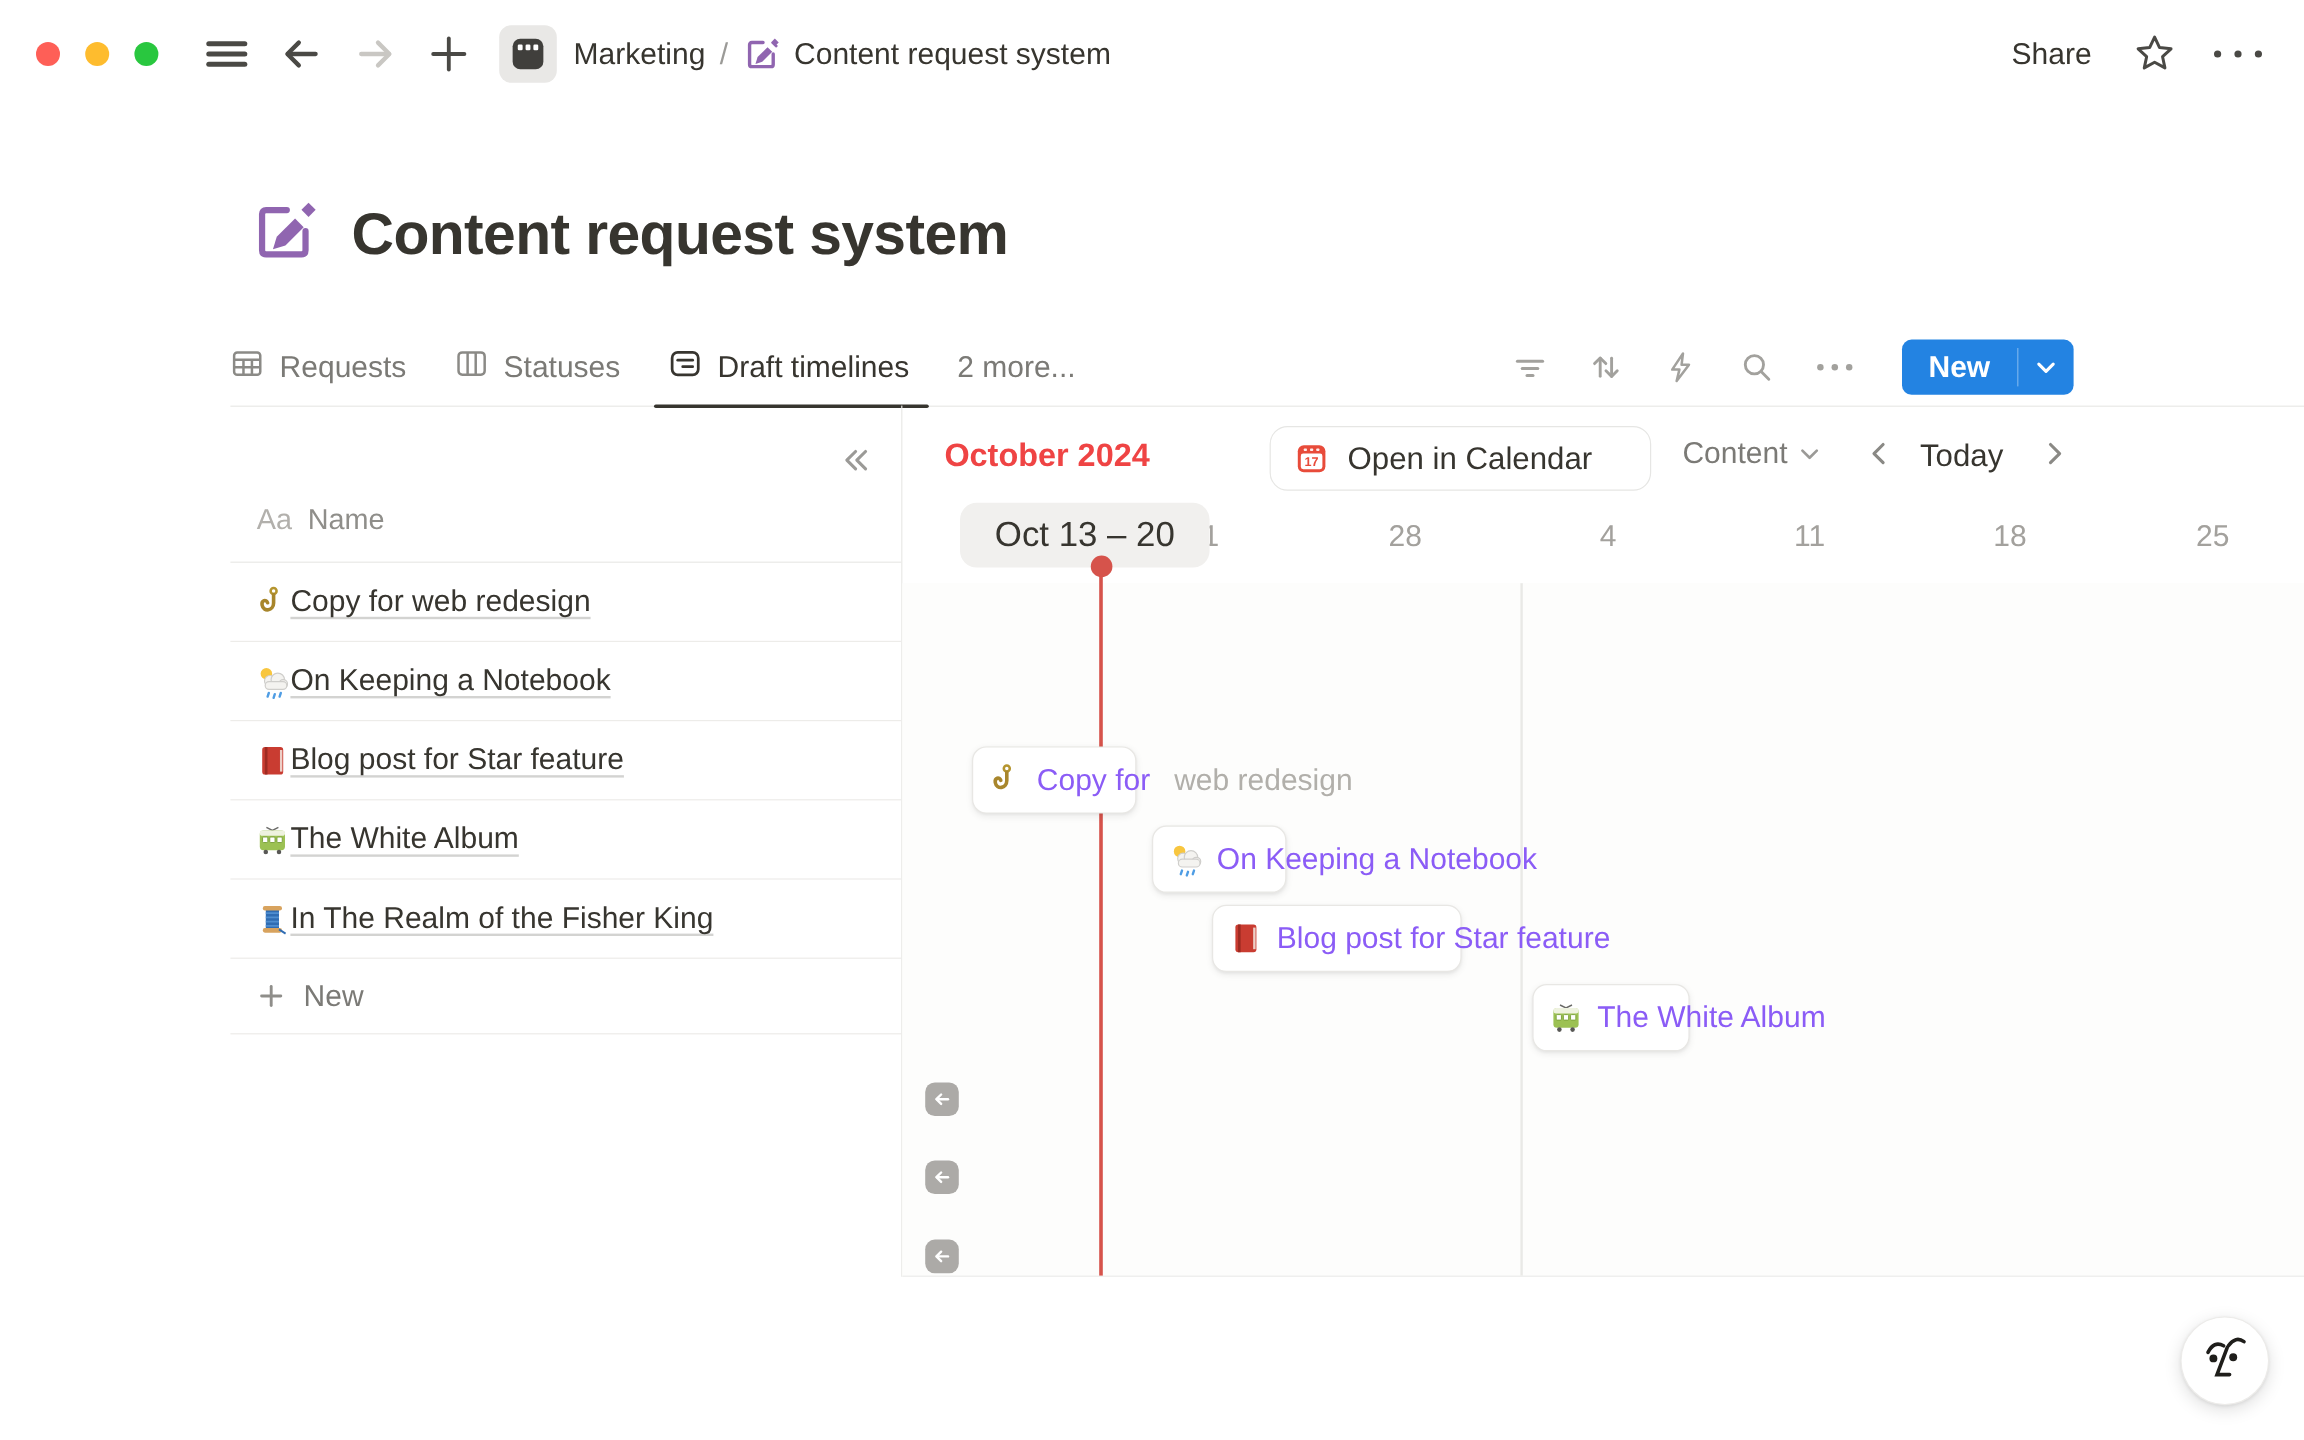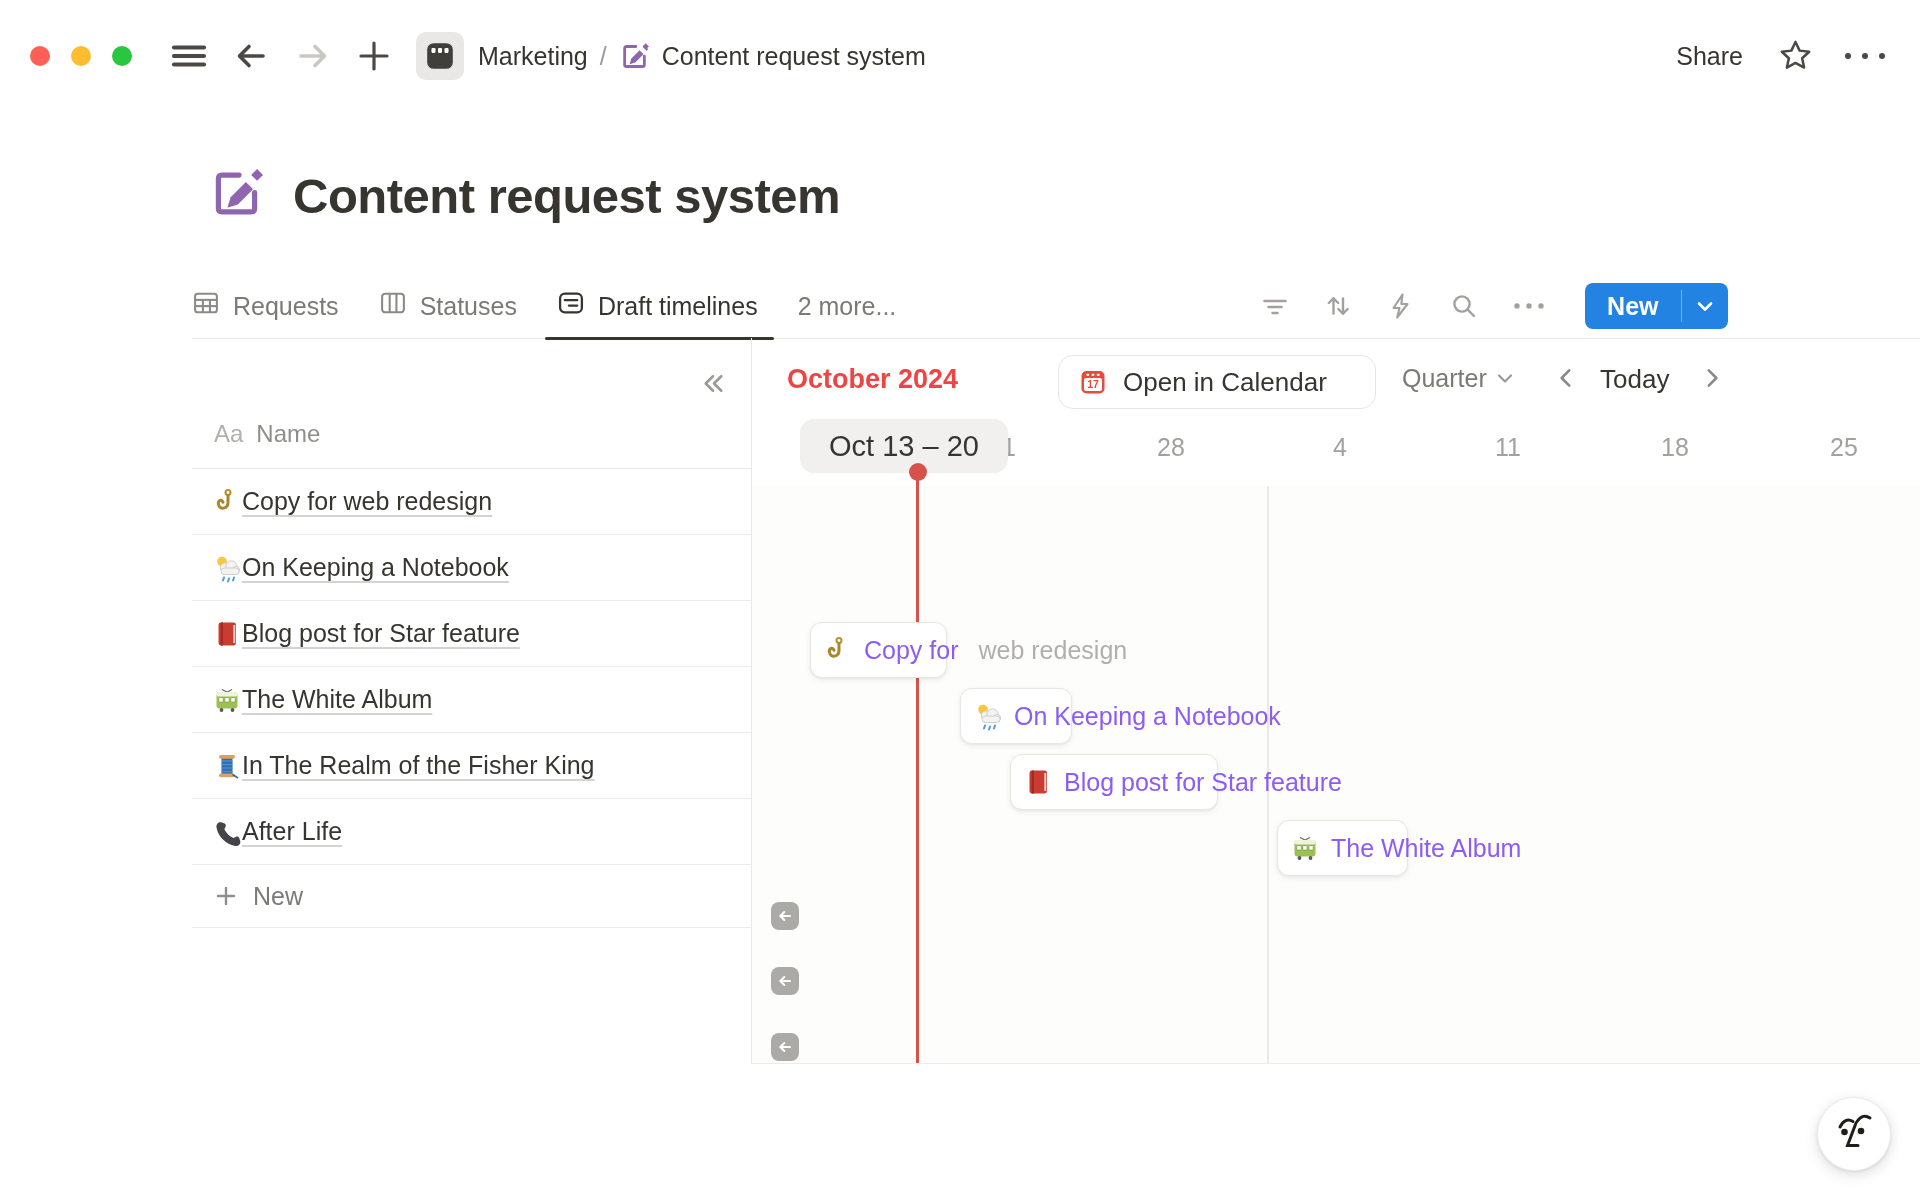--- a/index.html
+++ b/index.html
@@ -1,20 +1,20 @@
 <!DOCTYPE html>
 <html><head>
 <meta charset="utf-8">
 <style>
   html,body{margin:0;padding:0;background:#fff;}
   #app{position:relative;width:1920px;height:1200px;background:#fff;overflow:hidden;
        font-family:"Liberation Sans","DejaVu Sans",sans-serif;color:#37352f;}
 
   
-  .titlebar{position:absolute;left:0;top:0;right:0;height:90px;display:flex;align-items:center;padding:11px 32px 0 30px;}
+  .titlebar{position:absolute;left:0;top:0;right:0;height:90px;display:flex;align-items:center;padding:0 32px 0 30px;}
   .tldot{width:20px;height:20px;border-radius:50%;margin-right:21px;flex:none;}
   .tb-icon{flex:none;display:flex;align-items:center;justify-content:center;margin-right:24px;cursor:default;}
   .ws-icon{width:48px;height:48px;border-radius:10px;background:#e9e8e6;display:flex;align-items:center;justify-content:center;margin-right:14px;flex:none;}
   .crumb{font-size:25px;color:#37352f;white-space:nowrap;}
   .crumb-sep{color:#9b9a97;margin:0 12px;font-size:25px;}
   .memo-sm{margin-right:12px;display:flex;align-items:center;}
   .tb-right{margin-left:auto;display:flex;align-items:center;}
   .share{font-size:25px;color:#37352f;margin-right:34px;}
 
   
@@ -356,28 +356,20 @@
                 <path d="M9.5 17h11"></path>
                 <path d="M9.5 20.5h11"></path>
               </g>
               <rect x="7" y="4" width="16" height="3.8" rx="1.8" fill="#d8a35e"></rect>
               <rect x="7" y="22.4" width="16" height="3.8" rx="1.8" fill="#d8a35e"></rect>
               <path d="M20.5 23.5l5.5 3.5" stroke="#2f6cb3" stroke-width="1.6"></path>
             </svg>
           </span>
           <span class="rtitle">In The Realm of the Fisher King</span>
         </div>
-        <div class="trow">
-          <span class="remoji">
-            <svg viewBox="0 0 30 30">
-              <path d="M4.5 10.5C4 6.5 7 4.5 10 5.5l2.6 1c1.2.5 1.6 2 .9 3.4l-1.2 2.3c2 3.9 5.2 7 9.1 8.9l2.3-1.2c1.4-.7 2.9-.3 3.4.9l1 2.6c1 3-1 6-5 5.5C14 27.5 6 19.5 4.5 10.5Z" fill="#454549"></path>
-            </svg>
-          </span>
-          <span class="rtitle">After Life</span>
-        </div>
         <div class="newrow">
           <svg width="24" height="24" viewBox="0 0 24 24">
             <g stroke="#8f8e8a" stroke-width="2.4" stroke-linecap="round">
               <path d="M12 4v16"></path>
               <path d="M4 12h16"></path>
             </g>
           </svg>
           <span>New</span>
         </div>
       </div>
@@ -396,21 +388,21 @@
               <rect x="18.9" y="6.7" width="2.6" height="2.2" rx=".6"></rect>
             </g>
             <rect x="6" y="11" width="18" height="13" rx="2" fill="#fff"></rect>
             <text x="15" y="21.3" text-anchor="middle" font-size="10.5" font-weight="bold" fill="#e84b3a" font-family="Liberation Sans, sans-serif">17</text>
           </svg>
         </span>
       <span>Open in Calendar</span>
     </div>
 
     <div class="zoom-sel">
-      <span>Quarter</span>
+      <span>Content</span>
       <svg width="16" height="11" viewBox="0 0 16 11">
           <path d="M2 2.5l6 6 6-6" fill="none" stroke="#9b9a97" stroke-width="2.2" stroke-linecap="round" stroke-linejoin="round"></path>
         </svg>
     </div>
 
     <span class="nav-prev">
       <svg width="24" height="26" viewBox="0 0 22 24">
           <path d="M14 5l-7 7 7 7" fill="none" stroke="#8a8985" stroke-width="2.4" stroke-linecap="round" stroke-linejoin="round"></path>
         </svg>
     </span>

